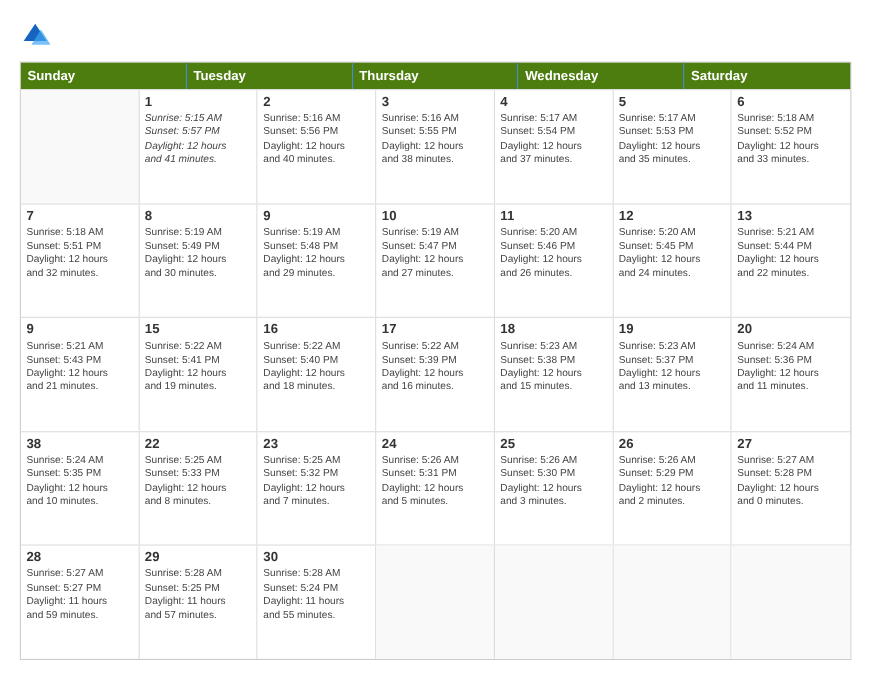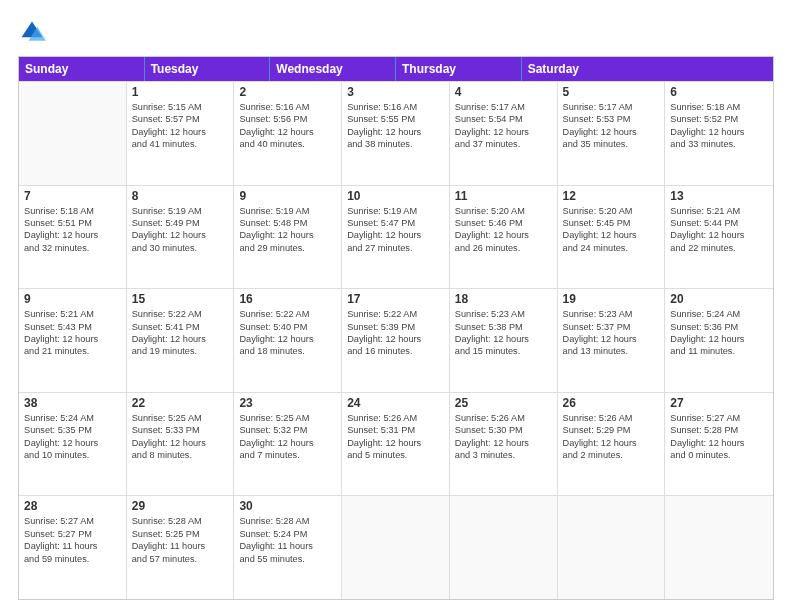--- a/index.html
+++ b/index.html
@@ -61,22 +61,22 @@
       color: #555;
     }
     .calendar {
       flex: 1;
       display: flex;
       flex-direction: column;
       border: 1px solid #ccc;
     }
     .cal-header {
       display: grid;
-      grid-template-columns: repeat(6, 1fr);
-      background: #6d28d9;
+      grid-template-columns: repeat(5, 1fr);
+      background: #4d7c0f;
     }
     .cal-header-cell {
       color: #fff;
       font-weight: bold;
       font-size: 12px;
       padding: 5px 6px;
       text-align: left;
       border-right: 1px solid #4a8ad4;
     }
     .cal-header-cell:last-child { border-right: none; }
@@ -131,30 +131,30 @@
     <div class="title-block">
       <div class="month-title"></div>
       <div class="location"></div>
     </div>
   </div>
 
   <div class="calendar">
     <div class="cal-header" id="cal-header">
         <div class="cal-header-cell">Sunday</div>
         <div class="cal-header-cell">Tuesday</div>
+        <div class="cal-header-cell">Thursday</div>
         <div class="cal-header-cell">Wednesday</div>
-        <div class="cal-header-cell">Thursday</div>
         <div class="cal-header-cell">Saturday</div>
       </div>
     <div class="cal-body" id="cal-body">
         <div class="cal-row">
           <div class="cal-cell empty"></div>
           <div class="cal-cell">
             <div class="day-num">1</div>
-            <div class="day-info" style="white-space: pre-line;">Sunrise: 5:15 AM
+            <div class="day-info" style="white-space: pre-line; font-style: italic;">Sunrise: 5:15 AM
 Sunset: 5:57 PM
 Daylight: 12 hours
 and 41 minutes.</div>
           </div>
           <div class="cal-cell">
             <div class="day-num">2</div>
             <div class="day-info" style="white-space: pre-line;">Sunrise: 5:16 AM
 Sunset: 5:56 PM
 Daylight: 12 hours
 and 40 minutes.</div>

